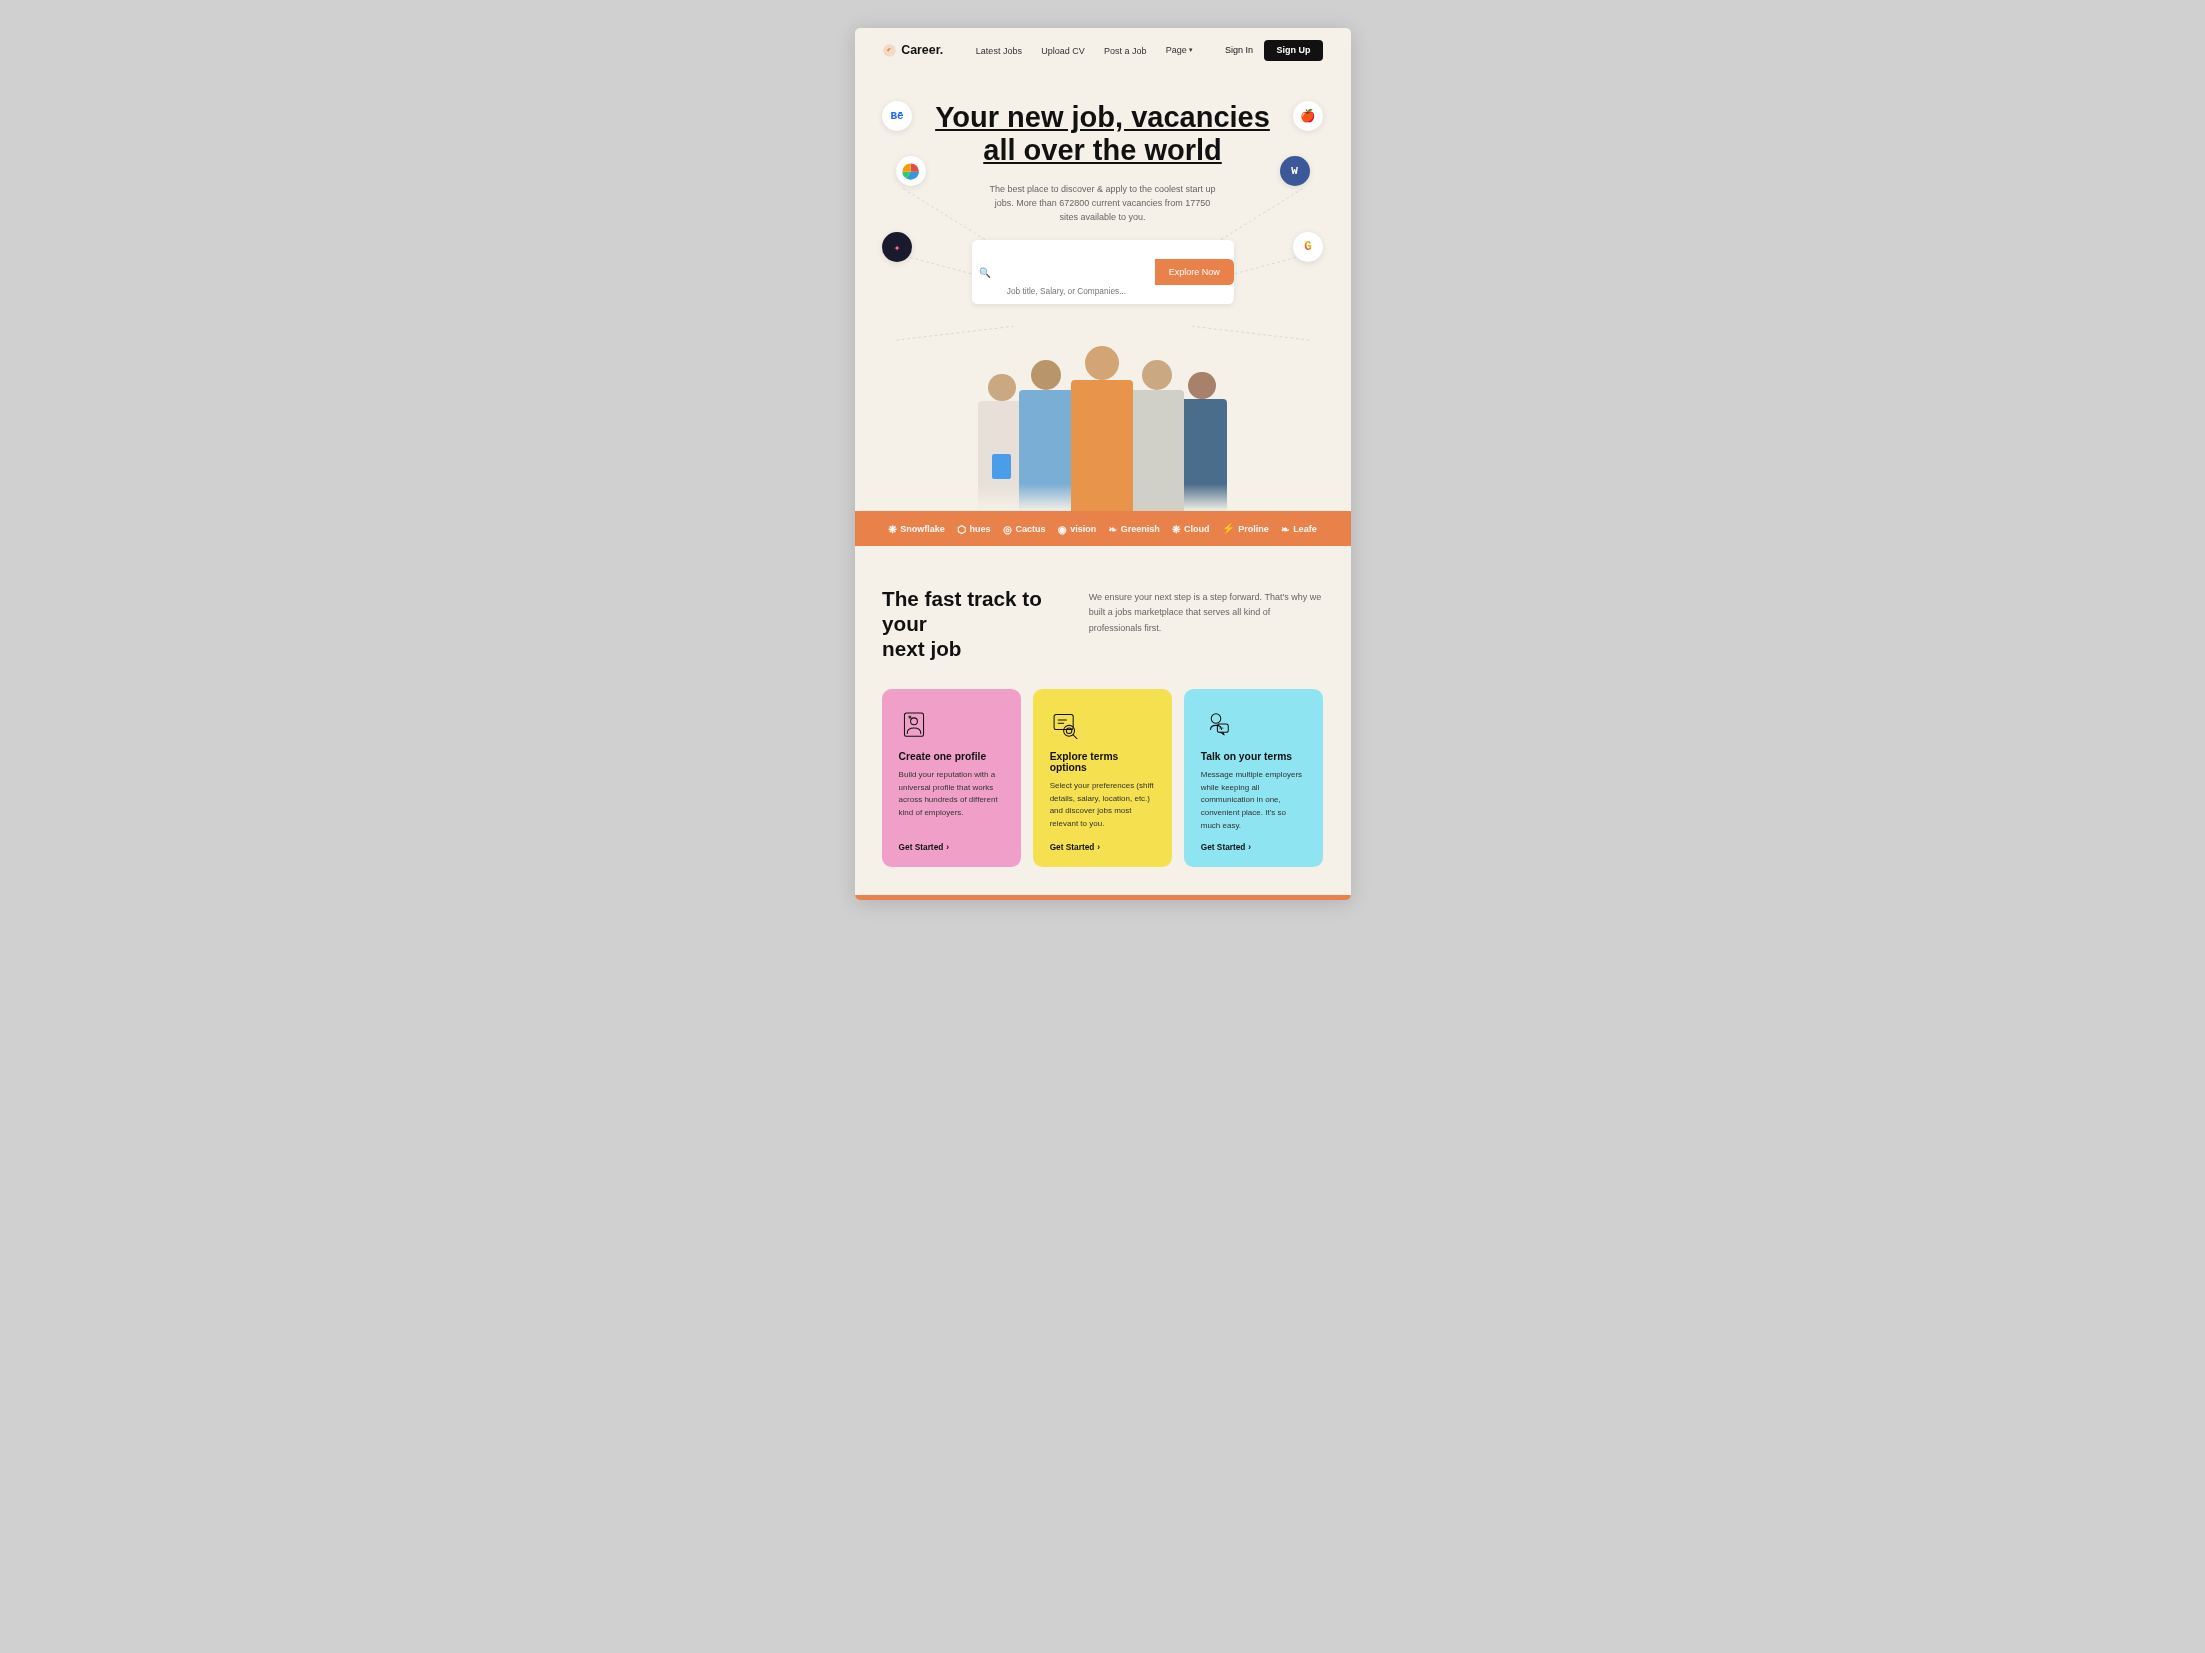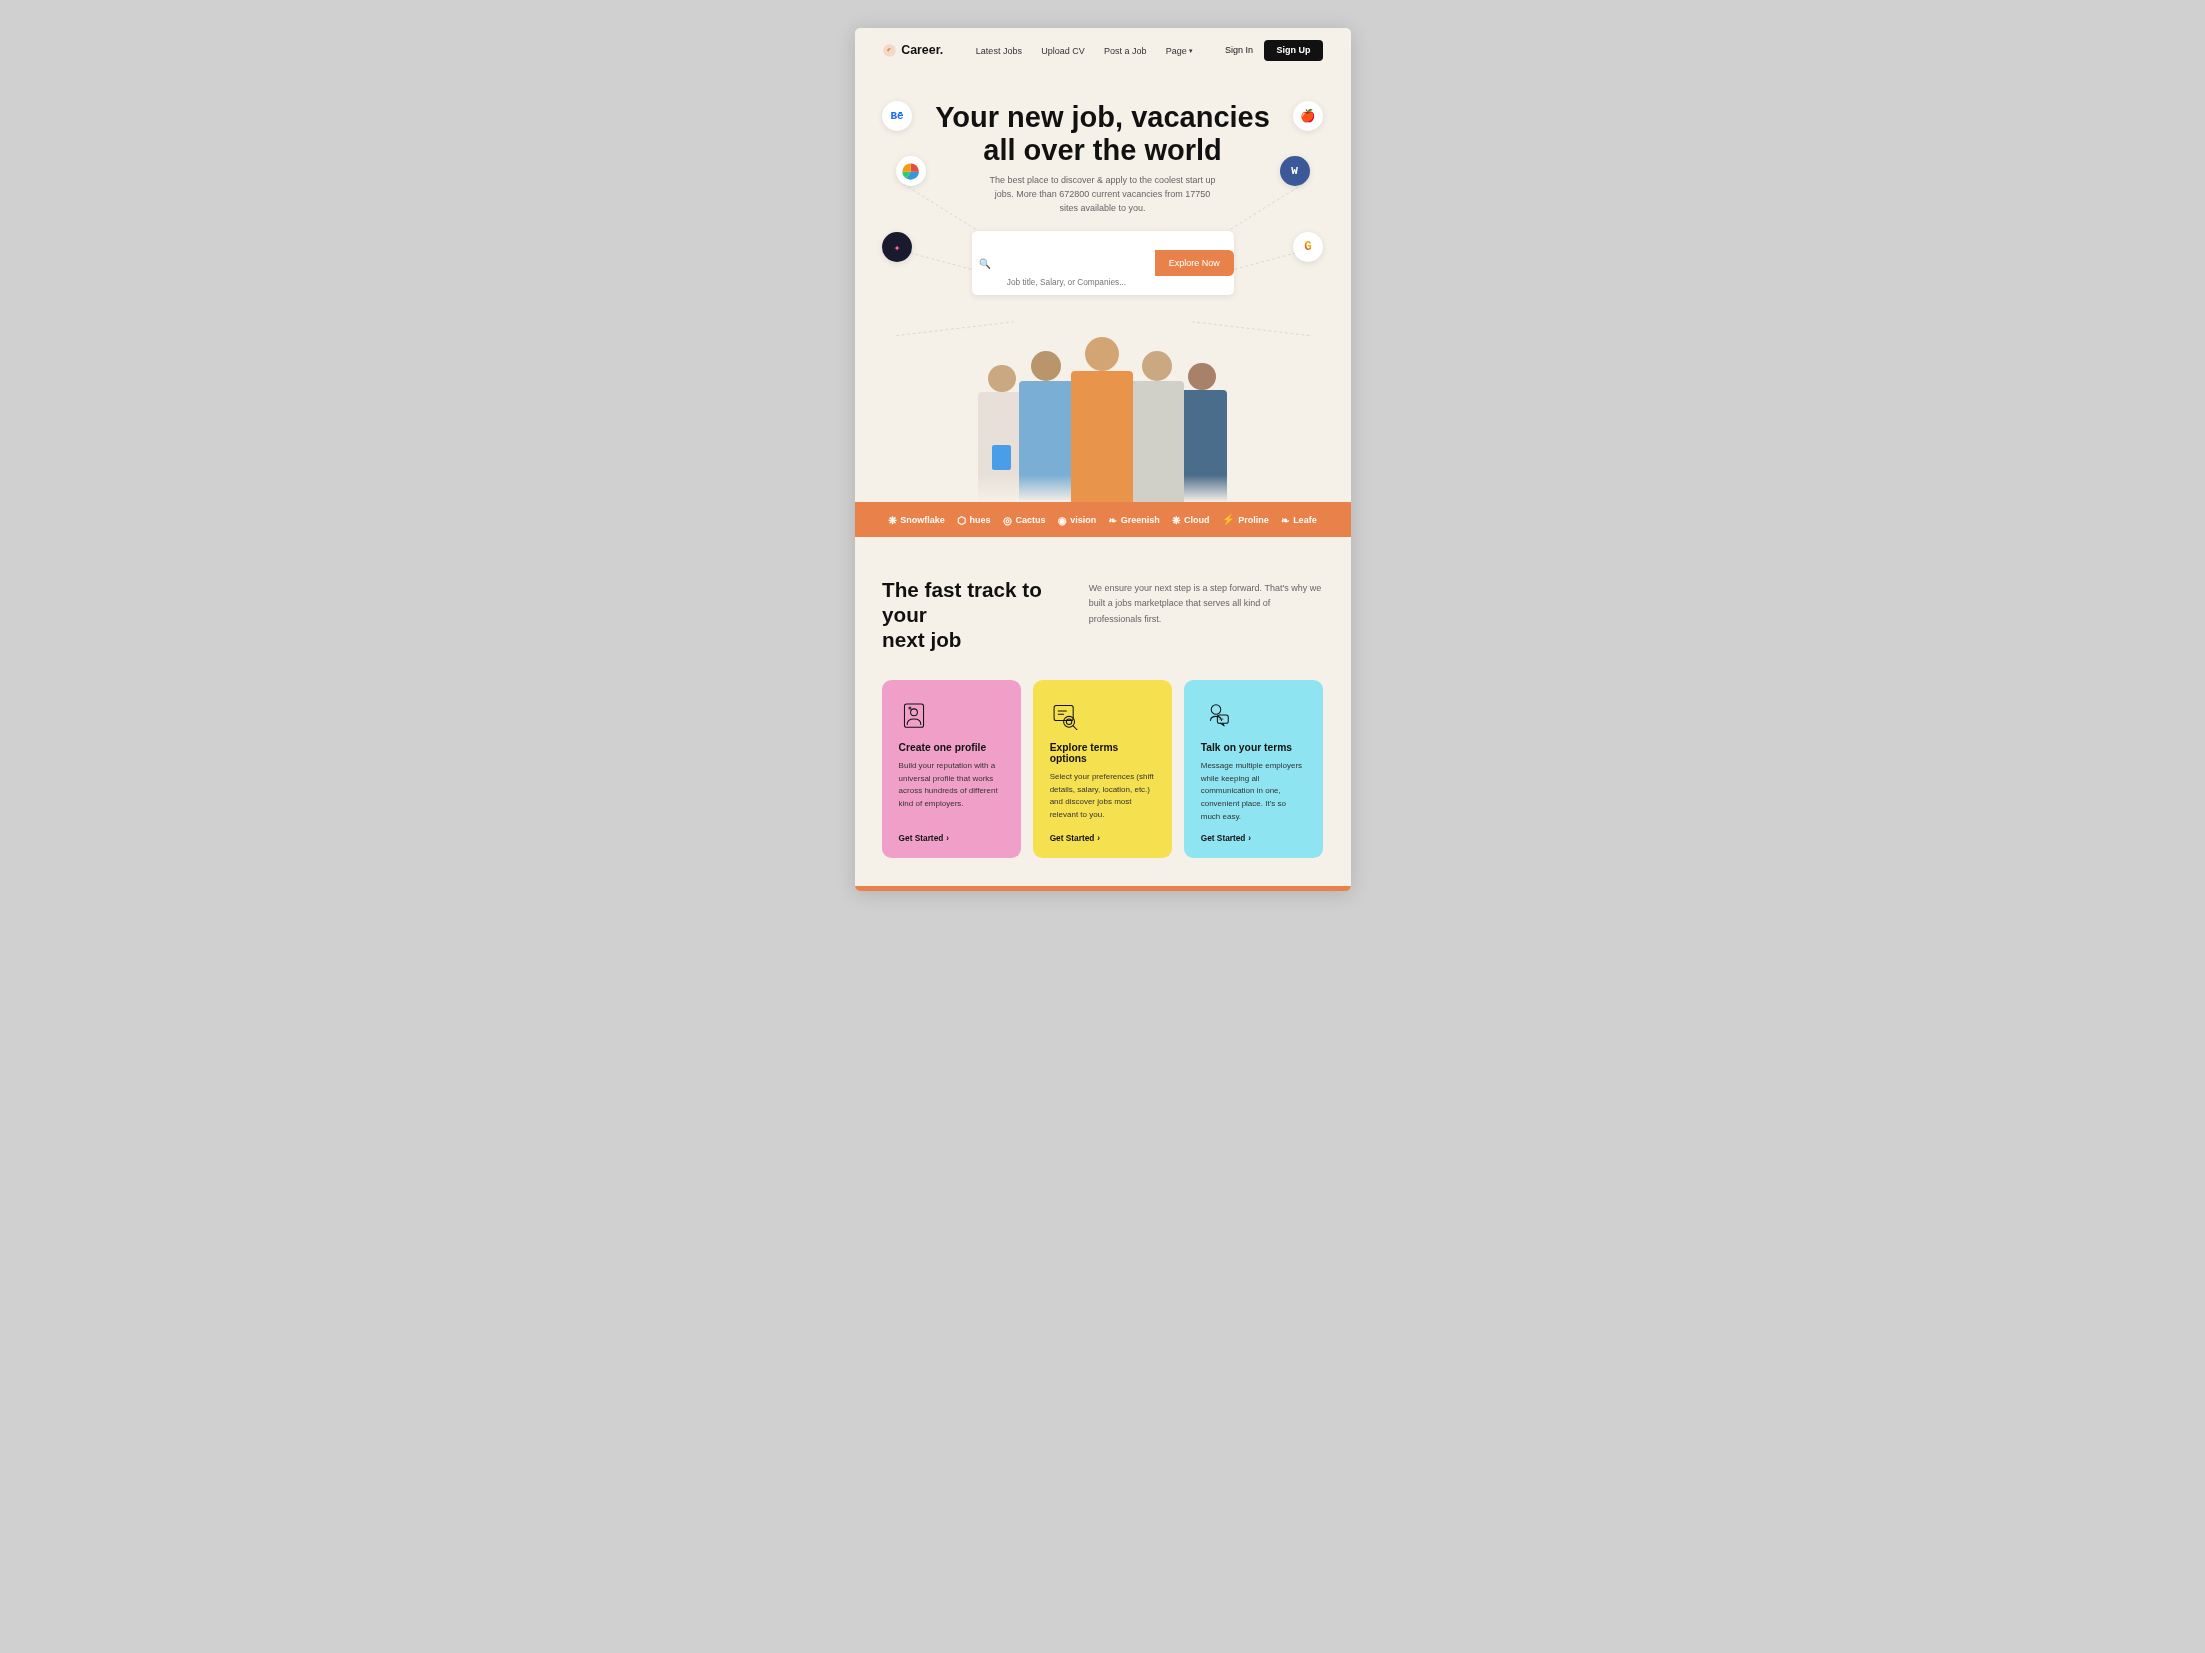--- a/index.html
+++ b/index.html
@@ -35,21 +35,21 @@
       font-weight: 700;
       font-size: 12.4px;
       color: #111;
     }
     .logo-icon {
       width: 15px;
       height: 15px;
     }
     .nav-links {
       display: flex;
-      align-items: flex-end;
+      align-items: center;
       gap: 19.3px;
       list-style: none;
     }
     .nav-links a {
       text-decoration: none;
       color: #333;
       font-size: 9px;
     }
     .nav-links .page-link {
       display: flex;
@@ -90,23 +90,24 @@
       padding: 27.6px 27.6px 0;
       text-align: center;
       background: #f5f0e8;
       overflow: hidden;
     }
     .hero h1 {
       font-size: 29px;
       font-weight: 800;
       color: #111;
       line-height: 1.15;
-      margin-bottom: 5px;
+      margin-bottom: 14px;
       position: relative;
       z-index: 2;
+      text-decoration: underline;
     }
     .hero p {
       font-size: 9px;
       color: #666;
       max-width: 234px;
       margin: 0 auto 15px;
       line-height: 1.6;
       position: relative;
       z-index: 2;
     }

